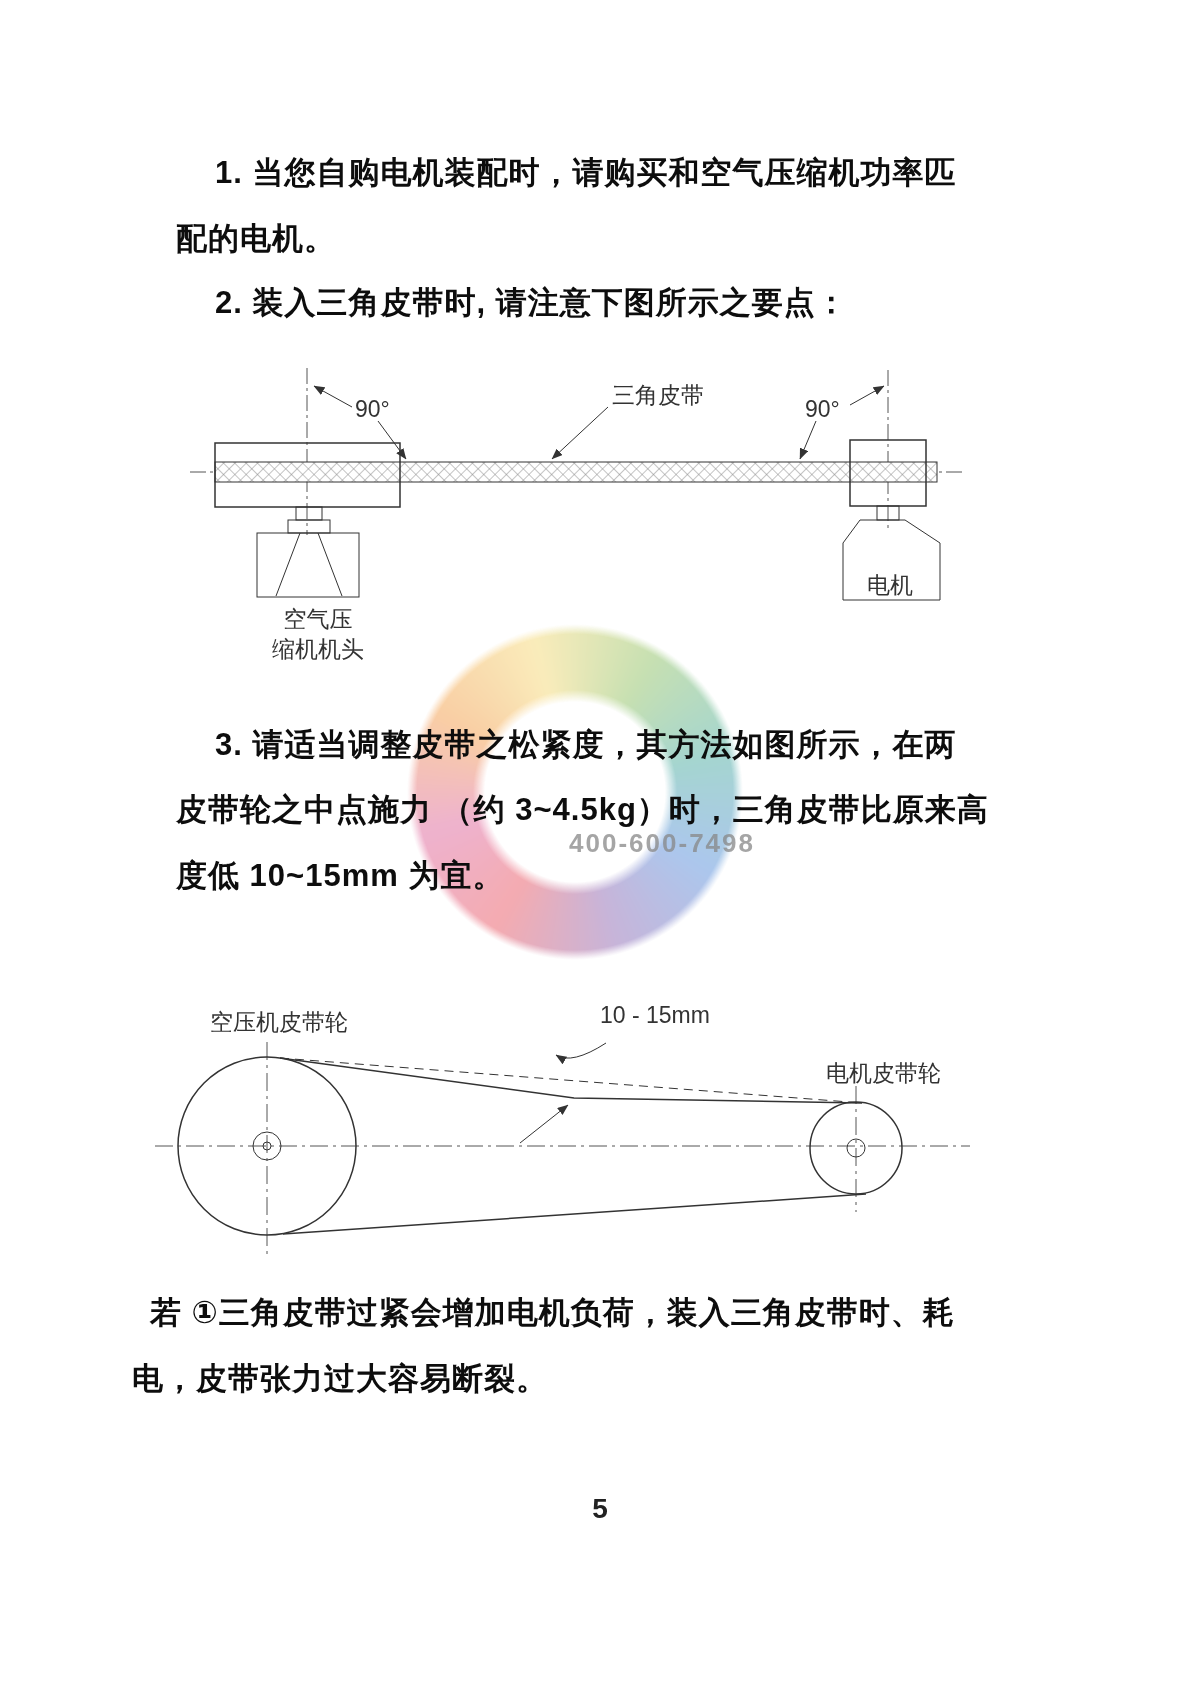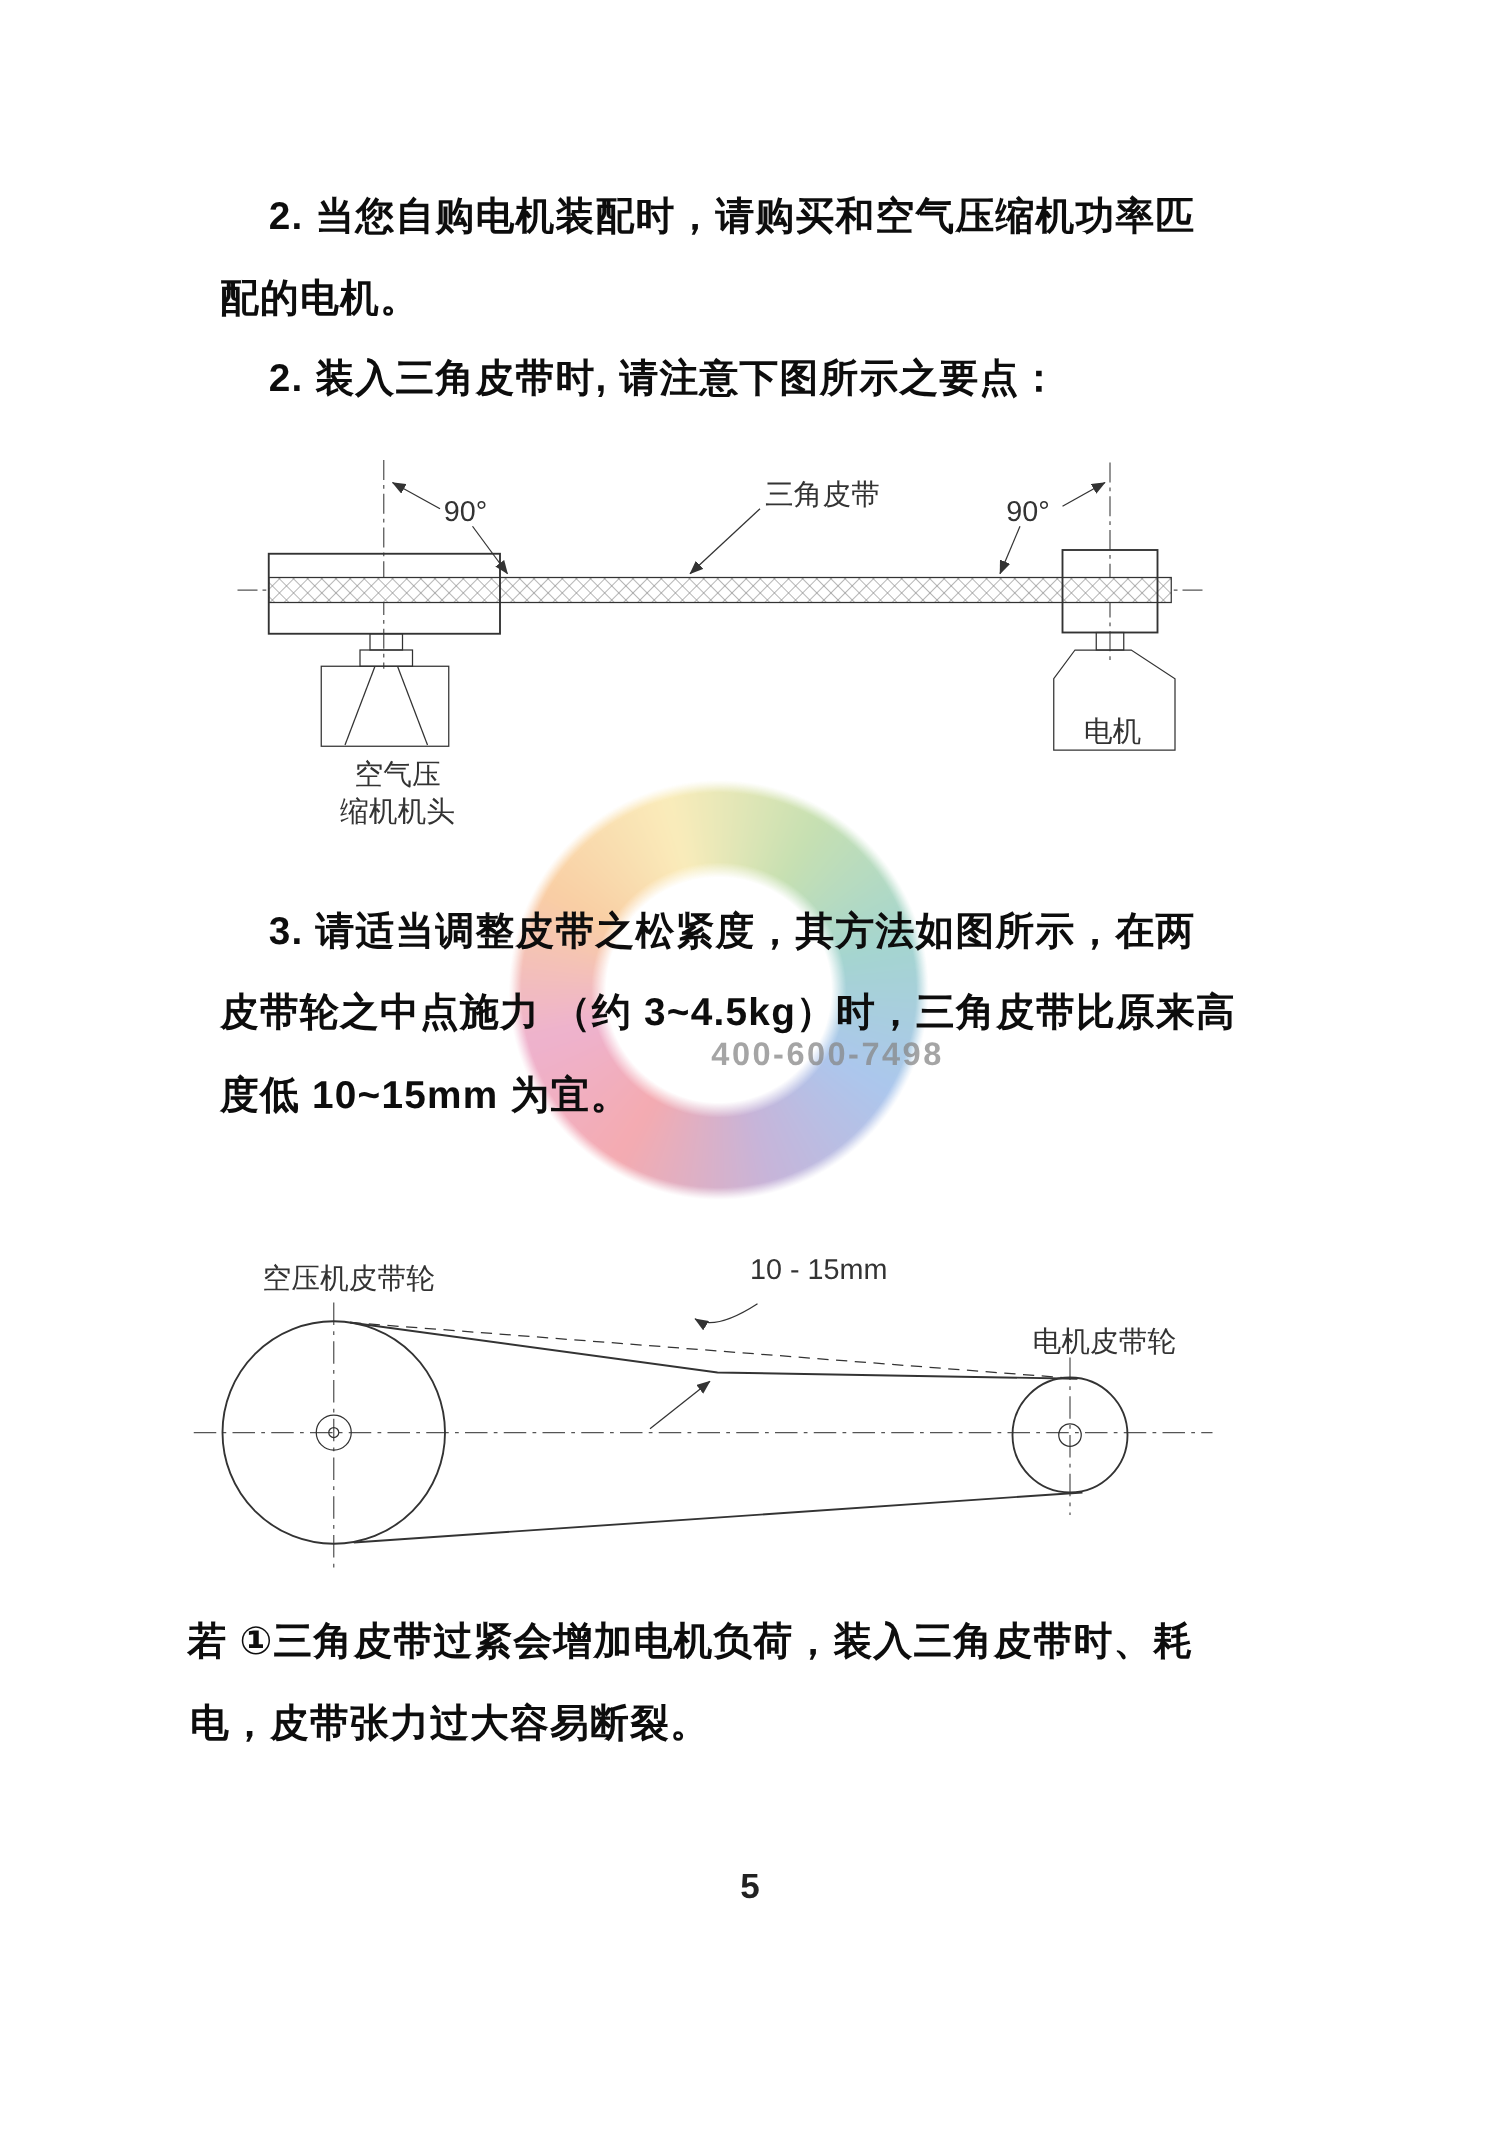--- a/index.html
+++ b/index.html
@@ -67,30 +67,30 @@
 </head>
 <body>
 
 <div class="page">
 
   <div class="wm">
     <div class="wm-ring"></div>
     <div class="wm-phone">400-600-7498</div>
   </div>
 
-  <div class="bodytext" style="left:215px; top:152px;">2.  当您自购电机装配时，请购买和空气压缩机功率匹</div>
+  <div class="bodytext" style="left:215px; top:152px;">1.  当您自购电机装配时，请购买和空气压缩机功率匹</div>
   <div class="bodytext" style="left:176px; top:218px;">配的电机。</div>
   <div class="bodytext" style="left:215px; top:282px;">2. 装入三角皮带时, 请注意下图所示之要点：</div>
 
   <div class="bodytext" style="left:215px; top:724px;">3.  请适当调整皮带之松紧度，其方法如图所示，在两</div>
   <div class="bodytext" style="left:176px; top:789px;">皮带轮之中点施力 （约 3~4.5kg）时，三角皮带比原来高</div>
   <div class="bodytext" style="left:176px; top:855px;">度低 10~15mm 为宜。</div>
 
   <div class="bodytext" style="left:150px; top:1292px;">若  ①三角皮带过紧会增加电机负荷，装入三角皮带时、耗</div>
-  <div class="bodytext" style="left:152px; top:1358px;">电，皮带张力过大容易断裂。</div>
+  <div class="bodytext" style="left:132px; top:1358px;">电，皮带张力过大容易断裂。</div>
 
   <svg class="diagram" style="left:150px; top:355px;" width="900" height="320" viewBox="0 0 900 320">
     <defs>
       <marker id="arr1" viewBox="0 0 10 8" markerWidth="11" markerHeight="9" refX="9.5" refY="4" orient="auto" markerUnits="userSpaceOnUse">
         <path d="M0,0 L10,4 L0,8 Z" fill="#333"></path>
       </marker>
       <pattern id="xh" width="8" height="8" patternUnits="userSpaceOnUse" patternTransform="rotate(45)">
         <rect width="8" height="8" fill="#ffffff"></rect>
         <line x1="0" y1="0" x2="0" y2="8" stroke="#8a8a8a" stroke-width="1"></line>
         <line x1="0" y1="0" x2="8" y2="0" stroke="#8a8a8a" stroke-width="1"></line>

